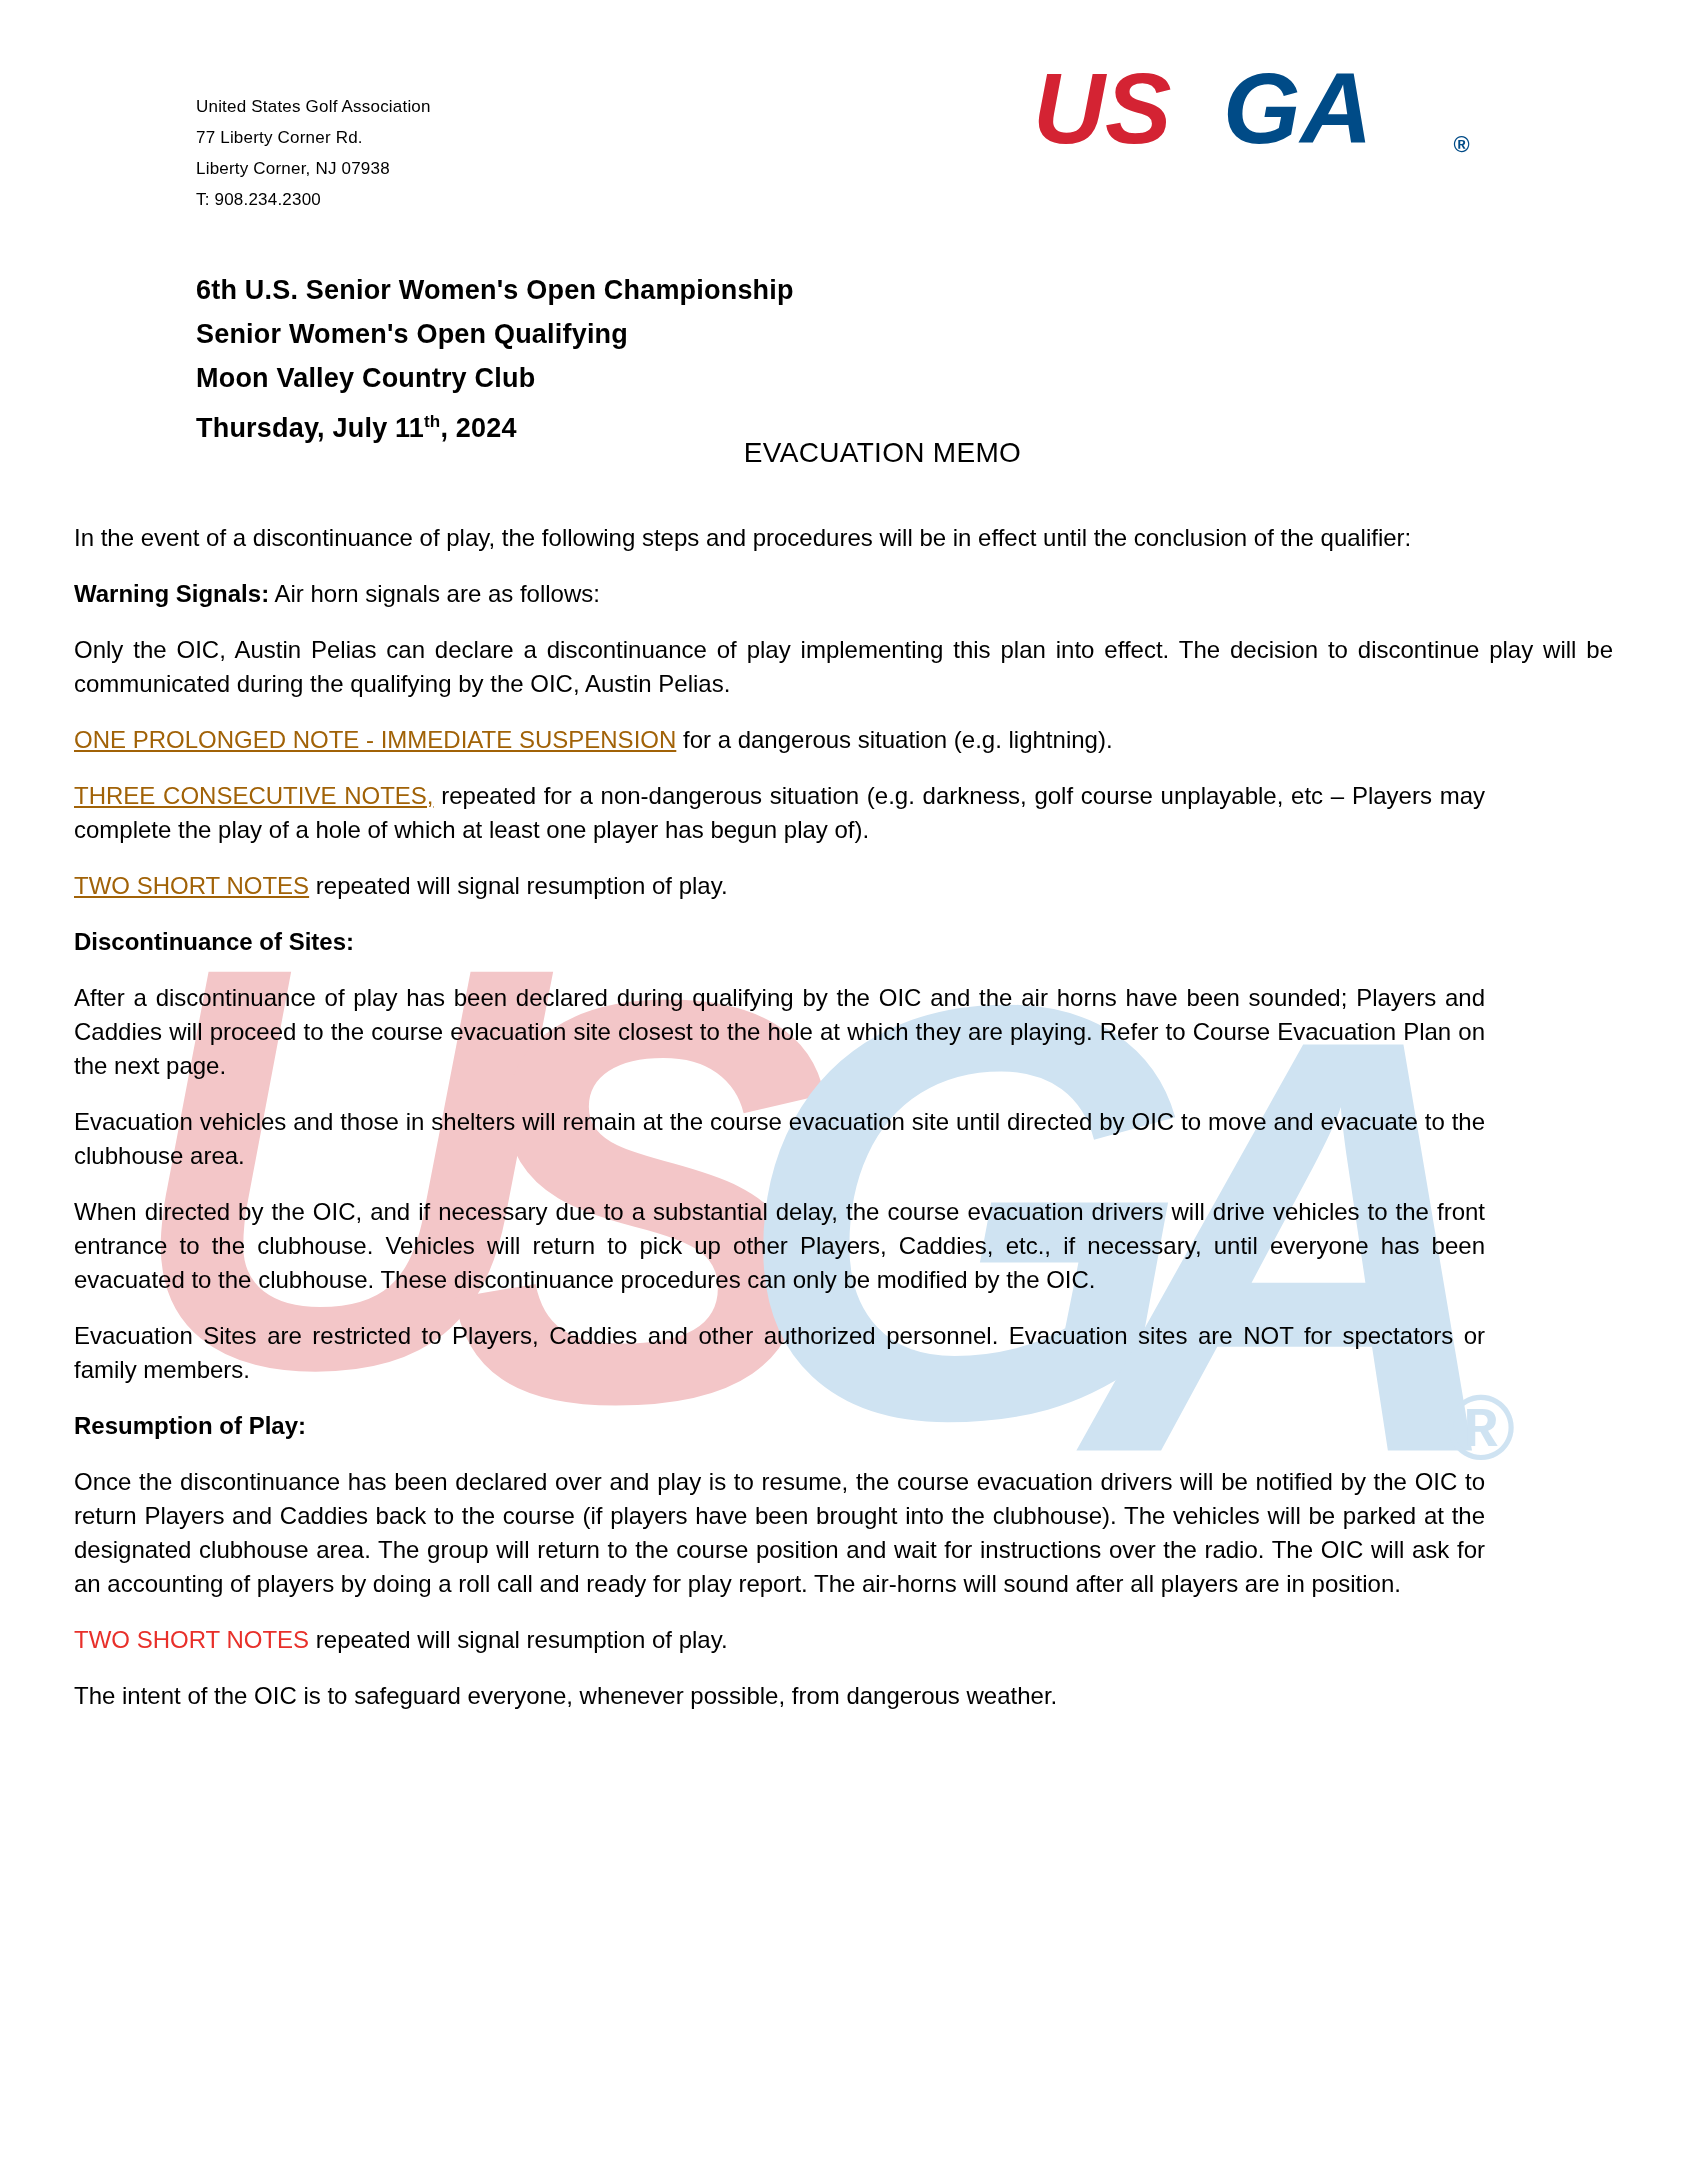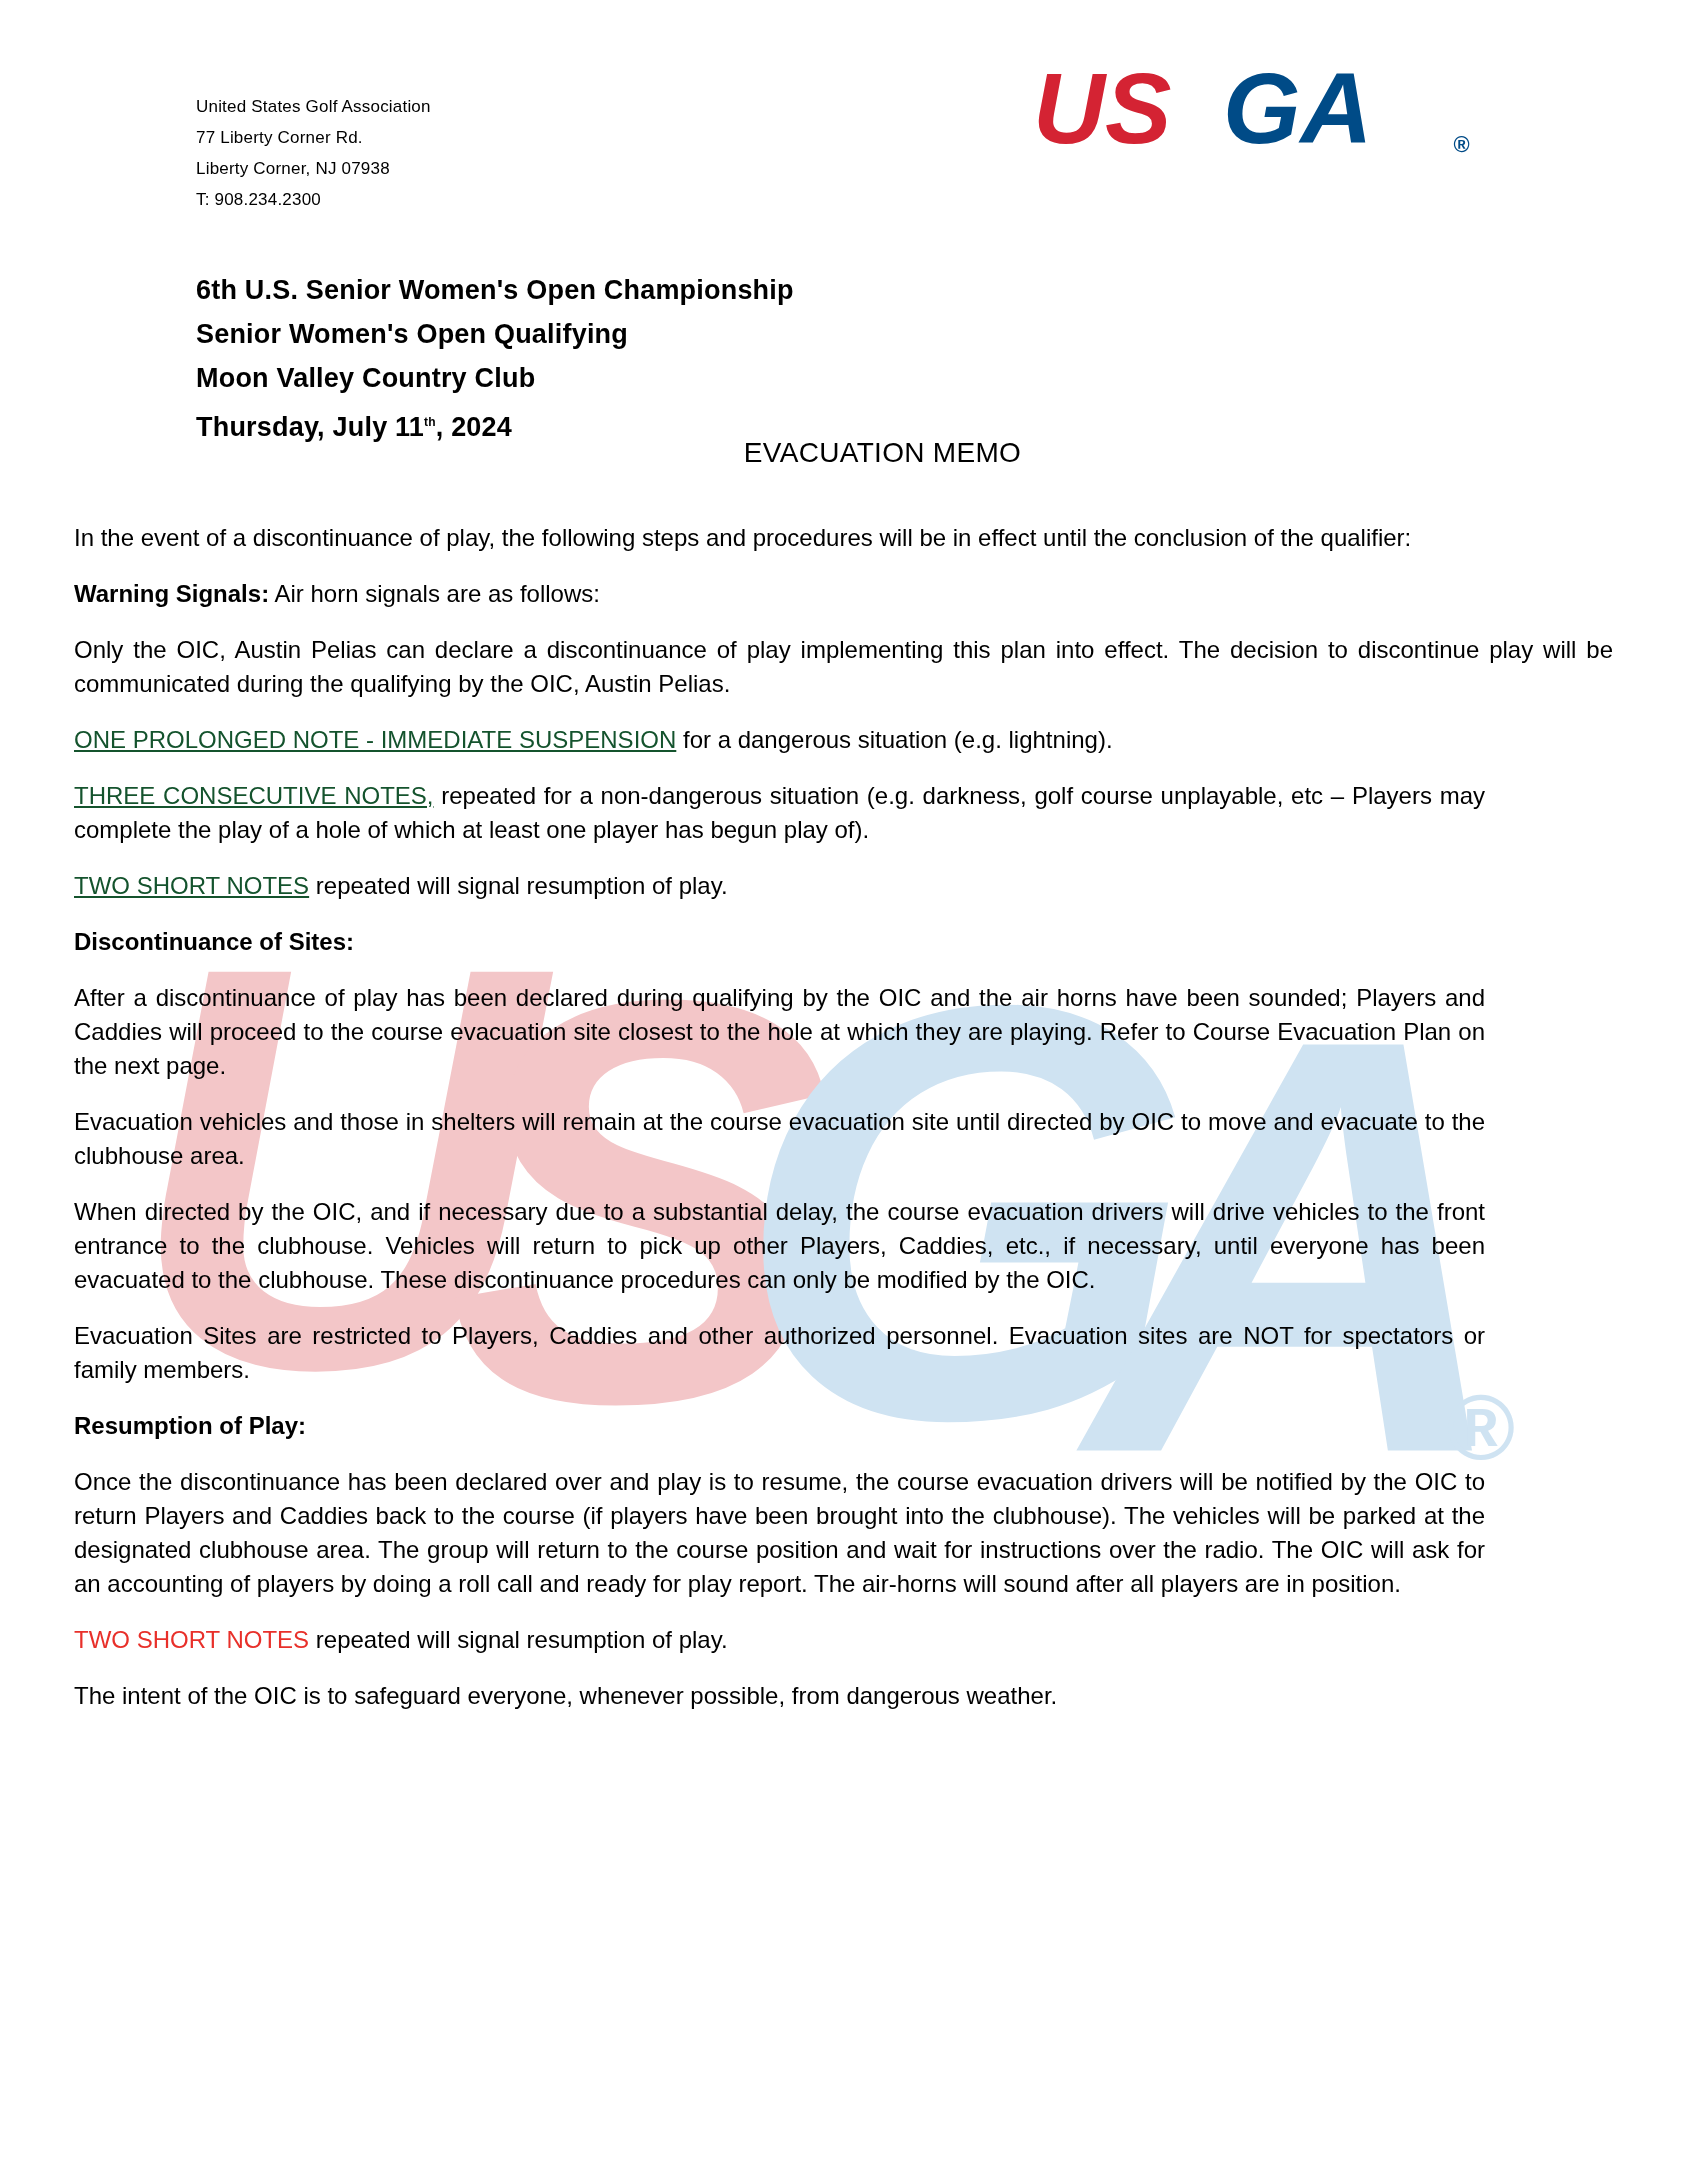--- a/index.html
+++ b/index.html
@@ -69,21 +69,21 @@
   .titleblock {
     position: absolute;
     left: 196px;
     top: 268px;
     font-weight: bold;
     font-size: 27px;
     line-height: 44px;
     letter-spacing: 0.2px;
   }
   .titleblock sup {
-    font-size: 12px;
+    font-size: 17px;
     vertical-align: super;
   }
   .memo-title {
     position: absolute;
     left: 0;
     top: 437px;
     width: 1687px;
     text-align: center;
     font-size: 28px;
     letter-spacing: 0.3px;
@@ -107,21 +107,21 @@
   }
   p.para.last { margin-bottom: 16px; }
   .section-label {
     font-weight: bold;
   }
   .indent {
     margin-left: 128px;
     width: calc(100% - 128px);
   }
   .redline {
-    color: #14532d;
+    color: #a16207;
     text-decoration: underline;
   }
   .red {
     color: #e8302a;
   }
   .para-tight { margin-bottom: 18.6px; }
 </style>
 </head>
 <body>
 

